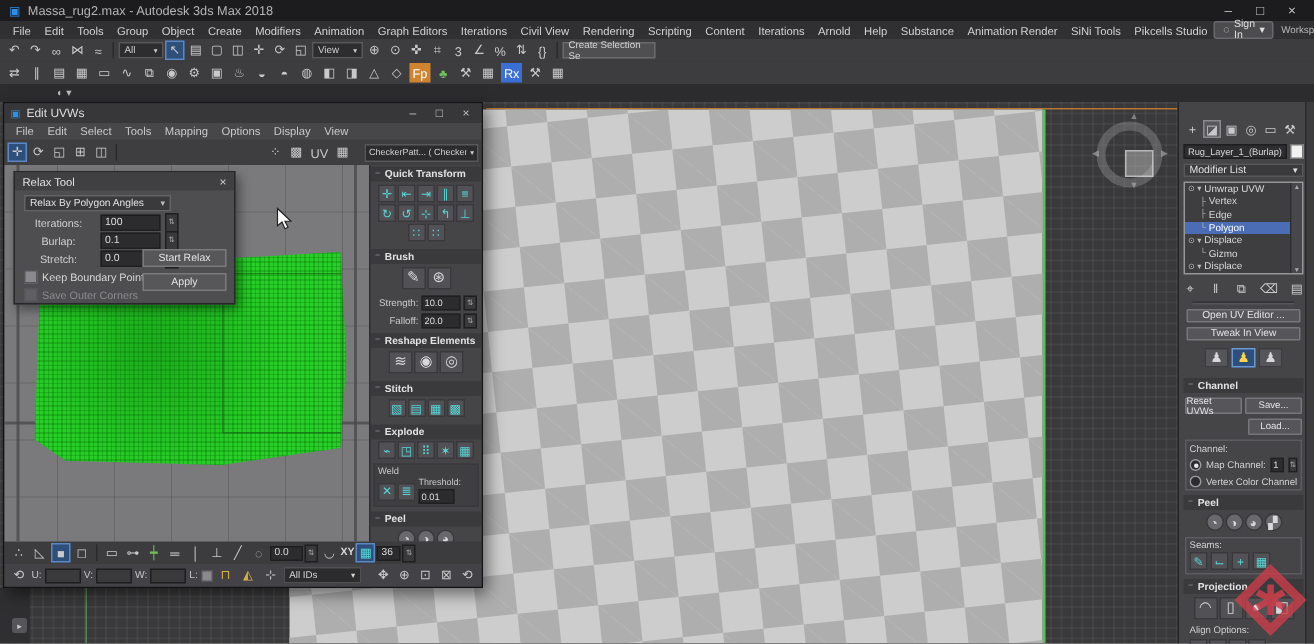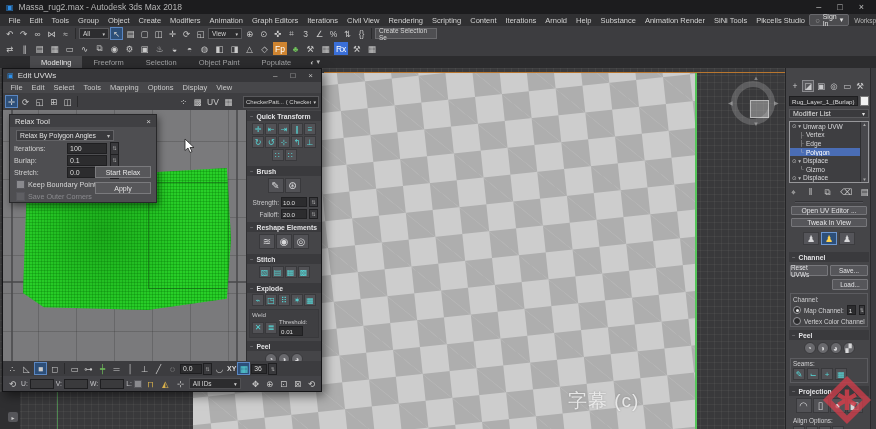--- a/index.html
+++ b/index.html
@@ -68,21 +68,21 @@
         repeating-linear-gradient(90deg,rgba(0,110,0,.28) 0 1px,transparent 1px 3px);}
   #island-uvrect{position:absolute;left:60%;top:10%;width:38%;height:74%;border:1px solid rgba(20,85,20,.55);}
   
   #relax{position:absolute;left:6px;top:4px;width:146px;height:87px;background:#4e4e51;border:1px solid #28282a;
          box-shadow:2px 3px 7px rgba(0,0,0,.45);font-size:7.5px;z-index:2;}
   #relax-title{height:12px;background:#404043;display:flex;align-items:center;padding:0 5px;color:#e0e0e0;font-size:7.5px;}
   #relax-close{margin-left:auto;font-size:8px;color:#cfcfcf;}
   #relax-combo{margin:3px 0 0 6px;width:98px;height:11px;background:#3a3a3d;border:1px solid #636366;display:flex;align-items:center;font-size:6.8px;gap:2px;padding:0 3px;box-sizing:border-box;color:#e0e0e0;}
   #relax-combo .chev{margin-left:auto;font-size:6px;color:#bbb;}
   .relax-row{display:flex;align-items:center;margin:2px 0 0 4px;gap:3px;height:10px;}
-  .rlabel{width:50px;text-align:left;color:#d0d0d0;font-size:7.2px;}
+  .rlabel{width:50px;text-align:center;color:#d0d0d0;font-size:7.2px;}
   .rfield{width:34px;height:9px;background:#2c2c2e;border:1px solid #1f1f21;color:#dddddd;padding:0 2px;font-size:7px;display:flex;align-items:center;}
   .spin{width:7px;height:11px;display:flex;align-items:center;justify-content:center;font-size:5px;color:#aaaaaa;background:#39393c;border:1px solid #1f1f21;}
   .chk{width:7px;height:7px;background:#8a8a8e;border:1px solid #55555a;flex:0 0 auto;}
   .chk.dim{background:#5f5f63;}
   .chklabel{font-size:7.2px;color:#d6d6d6;}
   .chklabel.dim{color:#8b8b8f;}
   .relax-btn{position:absolute;right:5px;width:56px;height:12px;background:#57575a;border:1px solid #7a7a7d;display:flex;align-items:center;justify-content:center;font-size:7px;color:#e3e3e3;box-sizing:border-box;}
   #btn-start{top:51px;}
   #btn-apply{top:67px;}
   
@@ -259,27 +259,20 @@
       <span class="ico" style="color: rgb(111, 192, 90);">♣</span>
       <span class="ico">⚒</span>
       <span class="ico">▦</span>
       <span class="ico" style="background: rgb(58, 111, 216); color: rgb(255, 255, 255);">Rx</span>
       <span class="ico">⚒</span>
       <span class="ico">▦</span>
     </span>
 </div>
 
 <div id="ribbon">
-  <span style="display:flex">
-      <span class="tab active">Modeling</span>
-      <span class="tab">Freeform</span>
-      <span class="tab">Selection</span>
-      <span class="tab">Object Paint</span>
-      <span class="tab">Populate</span>
-    </span>
   <span class="ribicons">
       <span>◐</span>
       <span>▾</span>
     </span>
 </div>
 
 <div id="main">
 
   <div id="vp">
     <div id="orange-line"></div>
@@ -289,21 +282,20 @@
     <div id="vp-strip"></div>
     <div id="vp-mini-icon">▸</div>
     <div id="vp-green-edge"></div>
     <div id="gizmo">
       <div id="gizmo-core"></div>
       <span class="gz" style="left:16px;top:-12px;">▲</span>
       <span class="gz" style="left:37px;top:12px;">▶</span>
       <span class="gz" style="left:16px;top:34px;">▼</span>
       <span class="gz" style="left:-9px;top:12px;">◀</span>
     </div>
-    <div id="wm">字幕 (c)</div>
   </div>
 
   <div id="uvw">
     <div id="uvw-title" class="bar">
       <span style="color:#2e8fe8;font-size:7px;">▣</span>
       <span>Edit UVWs</span>
       <span class="winbtns">
           <span>–</span>
           <span>□</span>
           <span>×</span>

